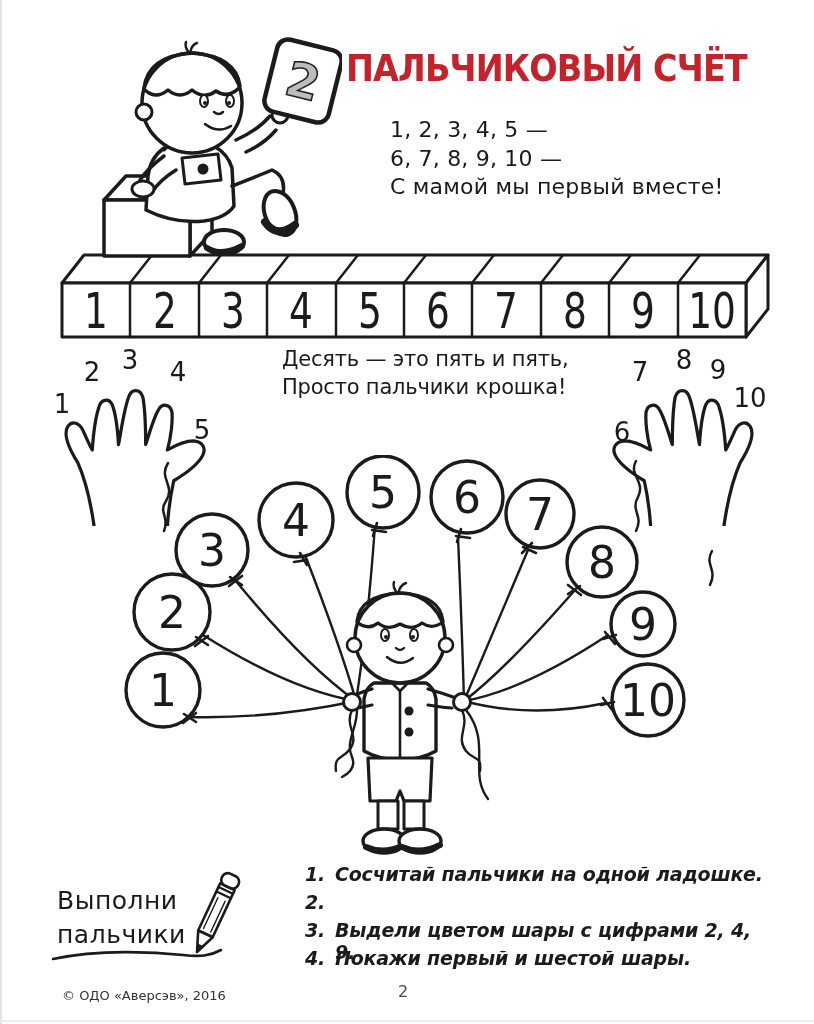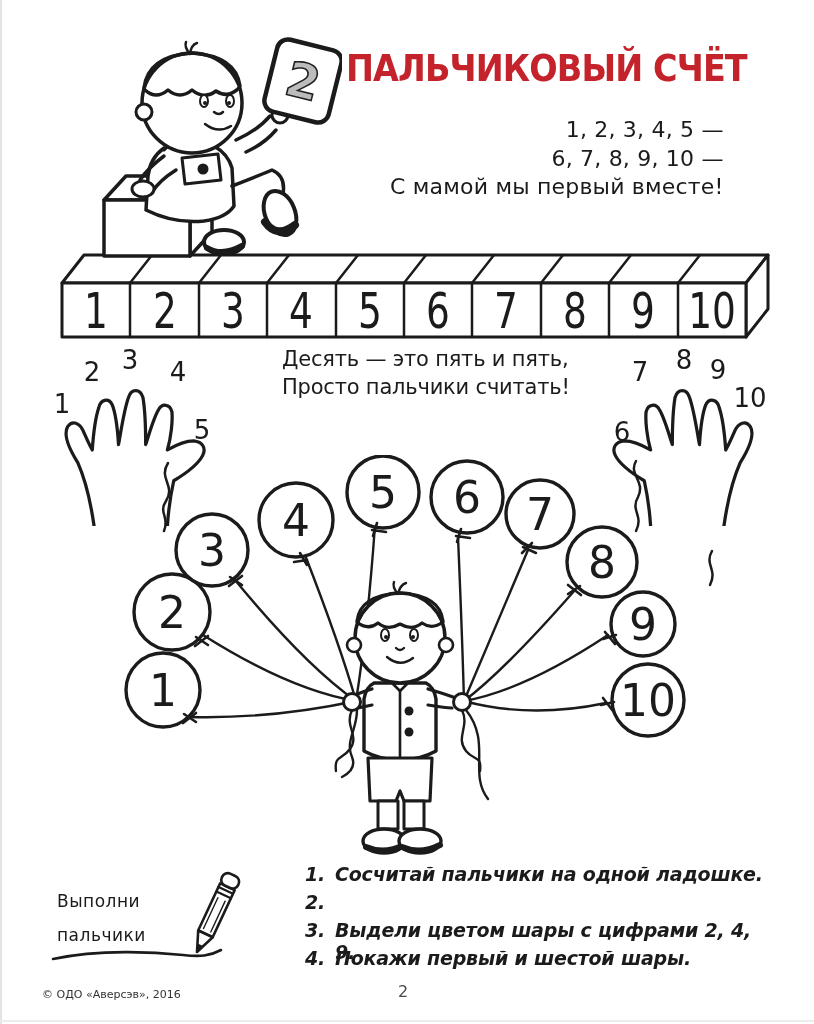--- a/index.html
+++ b/index.html
@@ -11,36 +11,36 @@
   .abs{position:absolute;}
   
   .title{
     left:346px;top:46px;width:420px;
     font-family:"DejaVu Sans",sans-serif;
     font-weight:700;font-size:38px;letter-spacing:-1px;
     color:#c4232b;transform:scaleX(.88);transform-origin:left top;
     white-space:nowrap;
   }
   
-  .poem1{left:390px;top:116px;font-size:22px;line-height:28.5px;letter-spacing:.2px;text-align:right;}
+  .poem1{left:390px;top:116px;font-size:22px;line-height:28.5px;letter-spacing:.2px;}
   .poem2{left:282px;top:346px;font-size:21px;line-height:27.5px;letter-spacing:-.2px;}
   
   .flabel{
     font-size:26px;font-weight:400;transform:translate(-50%,-50%);
     white-space:nowrap;
   }
   
   .tasks{left:305px;top:863px;width:470px;}
   .task-row{display:flex;align-items:flex-start;height:28px;
     font-size:19px;font-weight:700;font-style:italic;letter-spacing:-.2px;}
   .task-num{width:30px;flex:0 0 30px;}
   
-  .do-task{left:57px;top:884px;font-size:17px;line-height:34px;letter-spacing:.5px;}
-  
-  .copyright{left:42px;top:988px;font-size:11px;color:#333;}
+  .do-task{left:57px;top:884px;font-size:25px;line-height:34px;letter-spacing:.5px;}
+  
+  .copyright{left:62px;top:988px;font-size:13px;color:#333;}
   .pagenum{left:398px;top:982px;font-size:16px;color:#4a4a4a;}
   .scan-edge-l{left:0;top:0;width:2px;height:1024px;background:#e3e3e3;}
   .scan-edge-b{left:0;top:1020px;width:814px;height:2px;background:#ececec;}
   svg{display:block;}
   svg text{font-family:"DejaVu Sans",sans-serif;}
   .ink{stroke:#1b1b1b;fill:none;stroke-linecap:round;stroke-linejoin:round;}
   .inkw{stroke:#1b1b1b;fill:#fff;stroke-linecap:round;stroke-linejoin:round;}
 </style>
 </head>
 <body>
@@ -164,21 +164,21 @@
   <span class="abs flabel" style="left:178px;top:372px">4</span>
   <span class="abs flabel" style="left:202px;top:430px">5</span>
   <span class="abs flabel" style="left:622px;top:432px">6</span>
   <span class="abs flabel" style="left:640px;top:372px">7</span>
   <span class="abs flabel" style="left:684px;top:360px">8</span>
   <span class="abs flabel" style="left:718px;top:370px">9</span>
   <span class="abs flabel" style="left:750px;top:398px">10</span>
 
   <div class="abs poem2">
     <div>Десять — это пять и пять,</div>
-    <div>Просто пальчики считать!</div>
+    <div>Просто пальчики крошка!</div>
   </div>
 
   <svg class="abs" style="left:0;top:455px" width="814" height="415" viewBox="0 0 814 415">
 
     <path d="M168,8 C158,24 176,30 166,46 C158,58 170,62 164,76" class="ink" stroke-width="2.5"></path>
     <path d="M636,6 C628,20 646,26 638,42 C630,56 644,60 636,76" class="ink" stroke-width="2.5"></path>
     <path d="M712,96 C704,110 718,114 710,130" class="ink" stroke-width="2.5"></path>
 
     <g class="ink" stroke-width="2.4">
       <path d="M190,262 Q272,264 356,246"></path>

